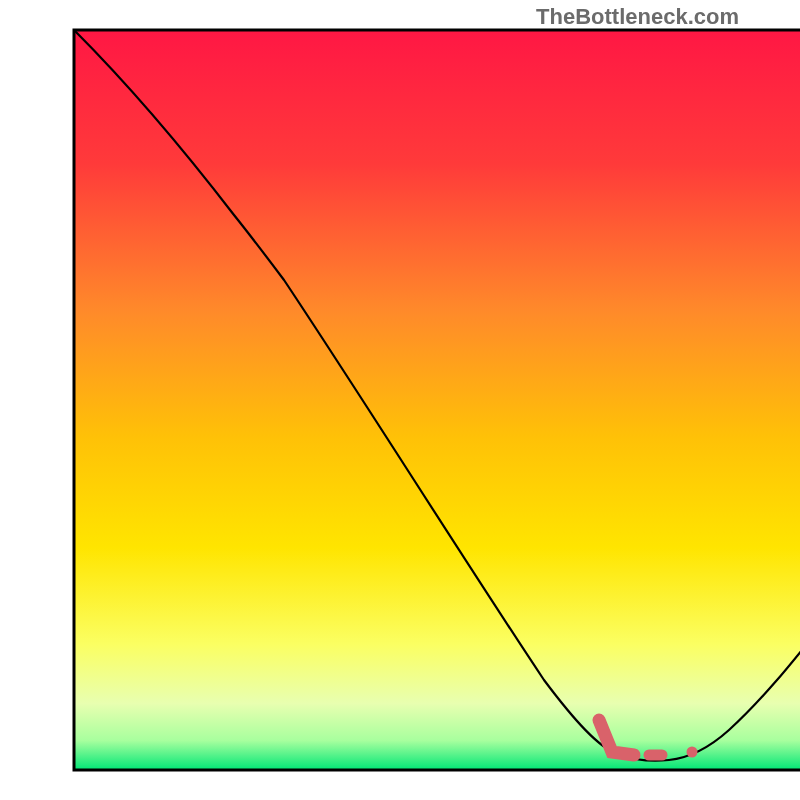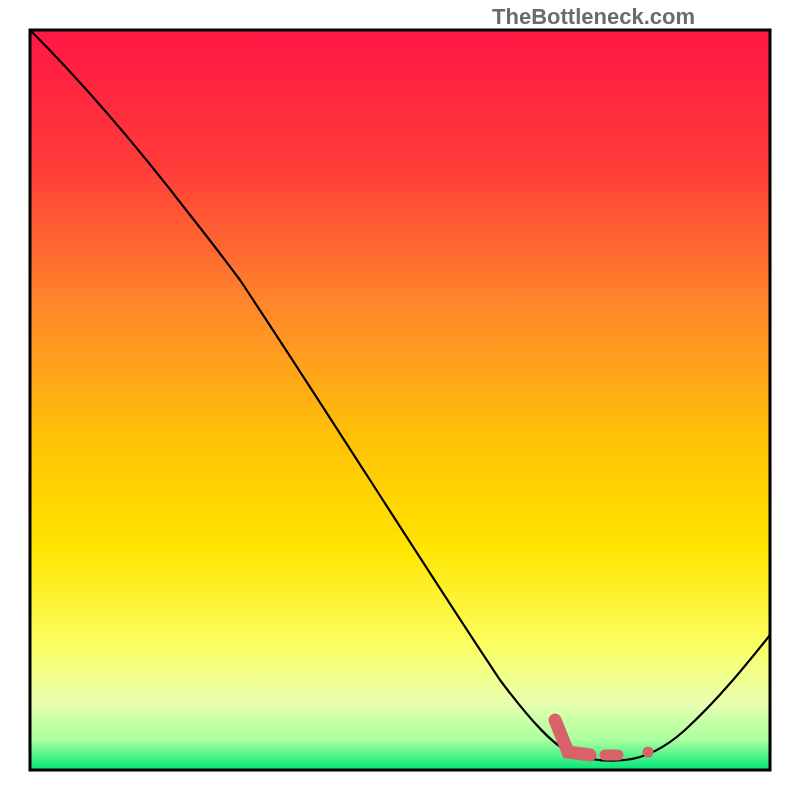--- a/index.html
+++ b/index.html
@@ -5,20 +5,21 @@
 body {
   margin: 0;
   padding: 0;
   background: #fff;
   font-family: Arial, sans-serif;
 }
 .chart-container {
   position: relative;
   width: 707px;
   height: 800px;
+  padding-left: 44px;
 }
 .attribution {
   position: absolute;
   top: 4px;
   right: 12px;
   font-size: 22px;
   font-weight: bold;
   color: #6b6b6b;
   font-family: Arial, sans-serif;
 }

